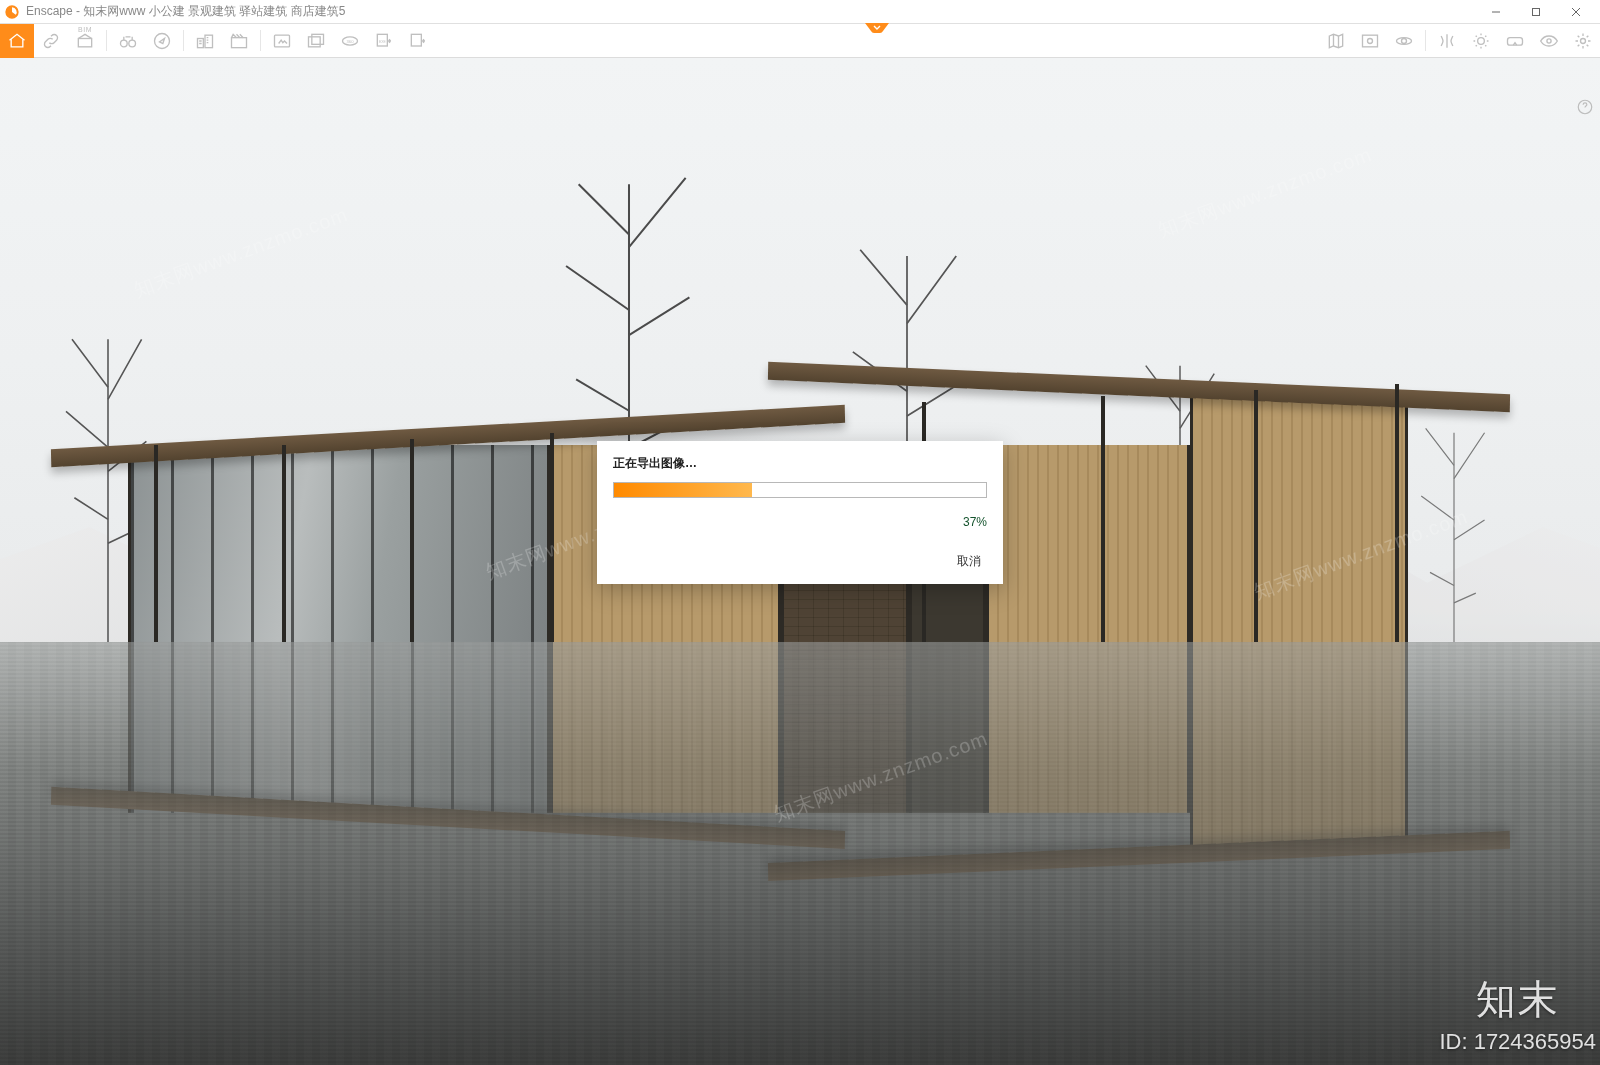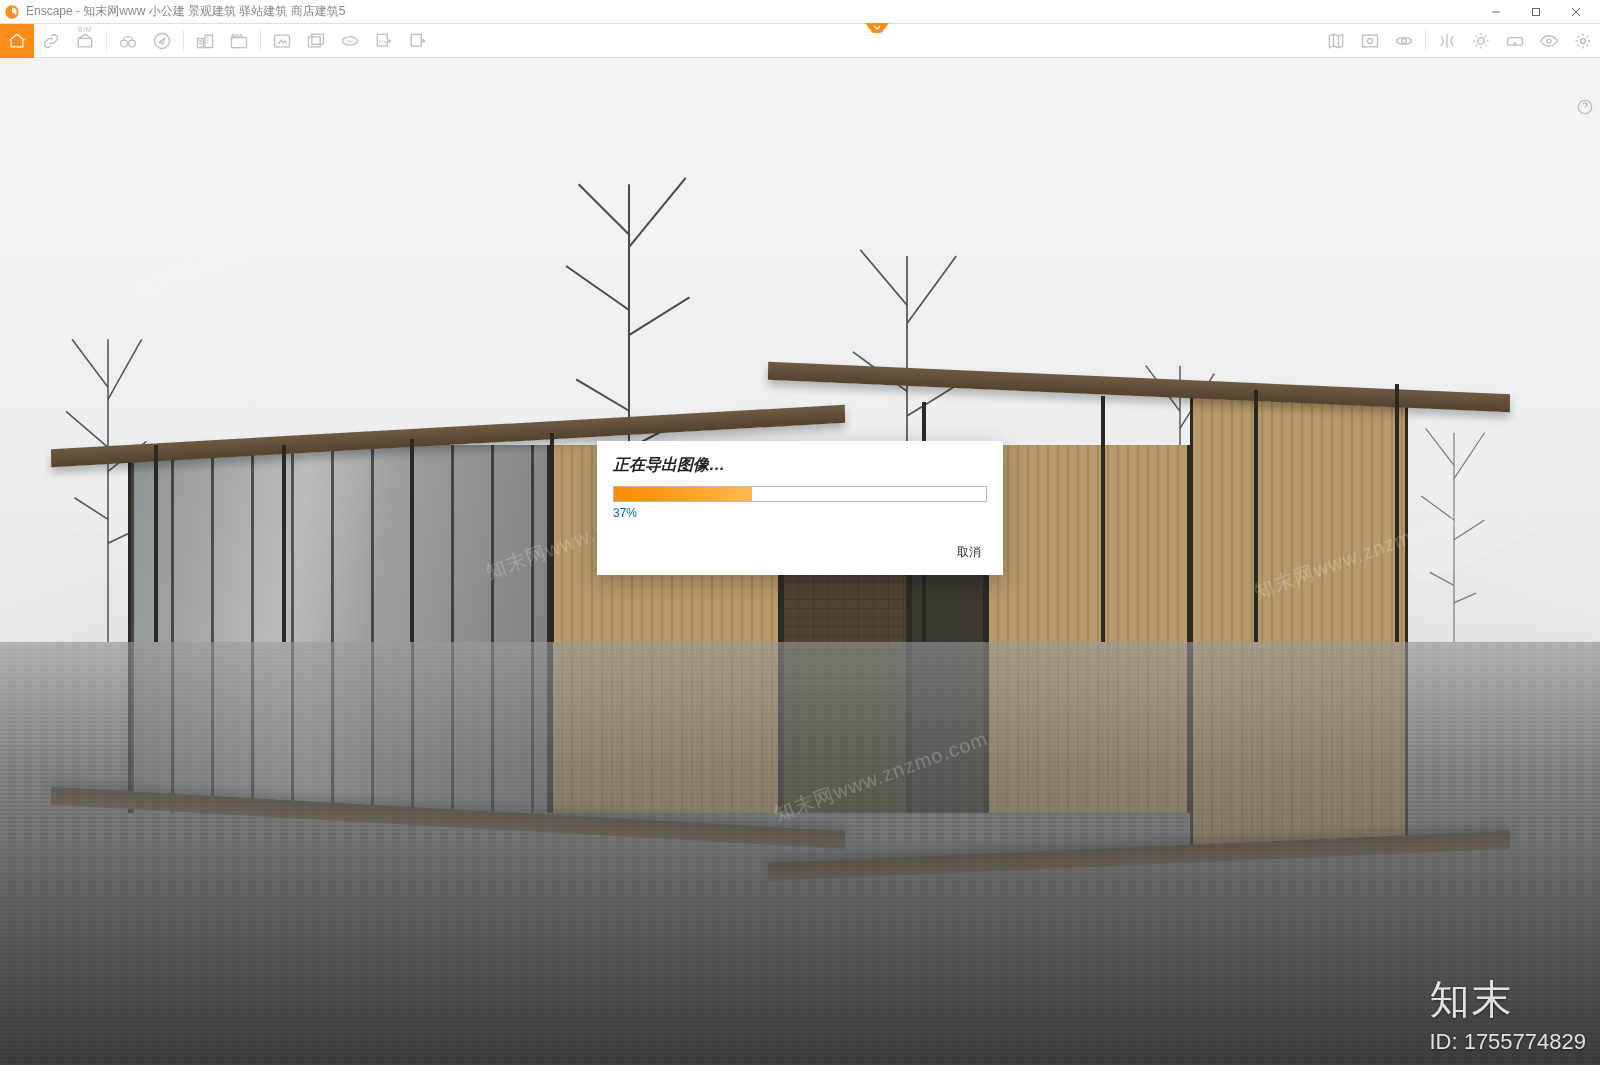--- a/index.html
+++ b/index.html
@@ -184,46 +184,46 @@
       position: absolute;
       left: 50%; top: 38%;
       transform: translate(-50%, 0);
       width: 406px;
       background: #ffffff;
       box-shadow: 0 6px 22px rgba(0,0,0,0.25);
       padding: 14px 16px 10px 16px;
       font-size: 12px;
       color: #333;
     }
-    .dialog-title { font-weight: 700; font-size: 16px; margin-bottom: 10px; color:#222;font-style:italic; }
+    .dialog-title { font-weight: 700; font-size: 12px; margin-bottom: 10px; color:#222; }
     .progress-outer {
       width: 100%; height: 16px;
       border: 1px solid #b8b8b8;
       background: #fff;
       position: relative;
     }
     .progress-inner {
       height: 100%;
       background: linear-gradient(90deg, #ff8a00, #ffb84d);
     }
     .progress-label {
-      text-align: left; margin-top: 4px; font-size: 12px; color: #0369a1;
+      text-align: right; margin-top: 17px; font-size: 12px; color: #14532d;
     }
     .dialog-actions {
       display: flex; justify-content: flex-end; margin-top: 20px;
     }
     .dialog-btn {
       background: transparent; border: none;
       font-size: 12px; color: #333; cursor: pointer;
       padding: 4px 6px;
     }
     
     .watermark-br {
-      position: absolute; right: 14px; bottom: 10px;
-      text-align: left; color: rgba(255,255,255,0.85);
+      position: absolute; right: 4px; bottom: 10px;
+      text-align: center; color: rgba(255,255,255,0.85);
       text-shadow: 0 1px 3px rgba(0,0,0,0.5);
     }
     .watermark-br .brand { font-size: 40px; font-weight: 300; letter-spacing: 2px; }
     .watermark-br .idline { font-size: 22px; margin-top: 2px; }
     .diag-wm {
       position: absolute; color: rgba(255,255,255,0.22);
       font-size: 20px; transform: rotate(-20deg);
       pointer-events: none; user-select: none; letter-spacing: 1px;
     }
     
@@ -516,16 +516,16 @@
     <svg viewBox="0 0 24 24" fill="none" stroke="currentColor" stroke-width="1.6">
         <circle cx="12" cy="12" r="9"></circle>
         <path d="M9.5 9a2.5 2.5 0 115 0c0 1.5-2.5 2-2.5 3.5M12 17h.01"></path>
       </svg>
   </div>
 
   <div class="watermark-br">
     <div class="brand">知末</div>
     <div class="idline">
       <span>ID:</span>
-      <span>1755774829</span>
+      <span>1724365954</span>
     </div>
   </div>
 </div>
 
 </body></html>

